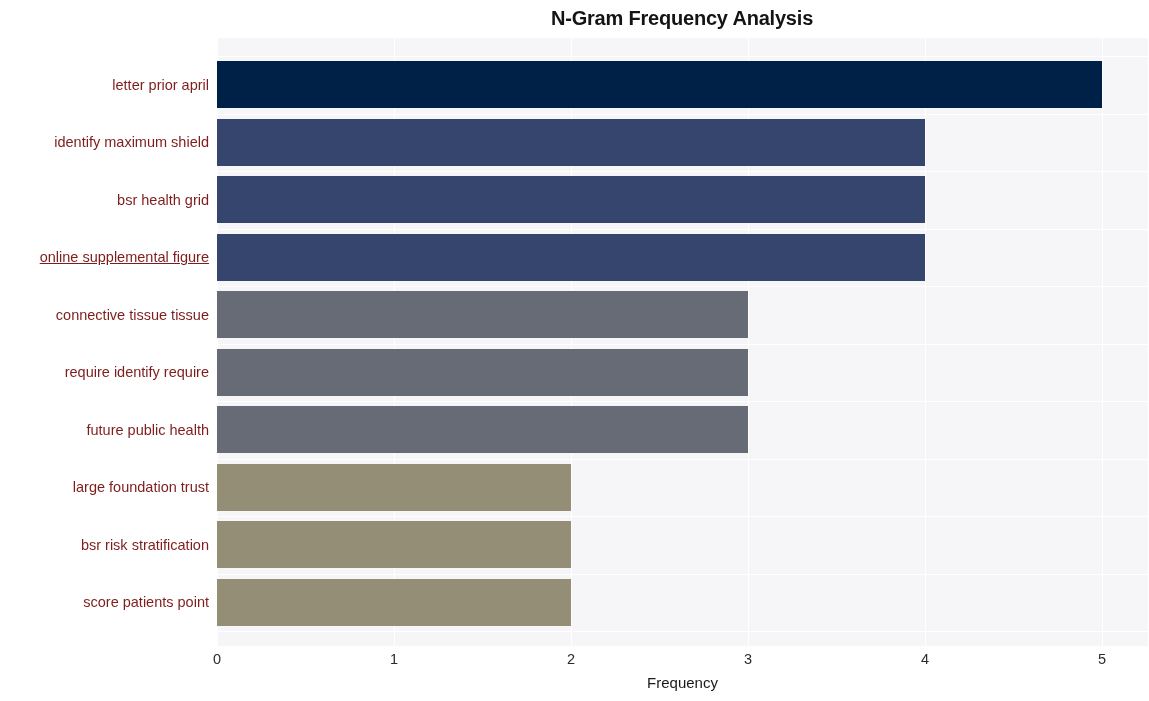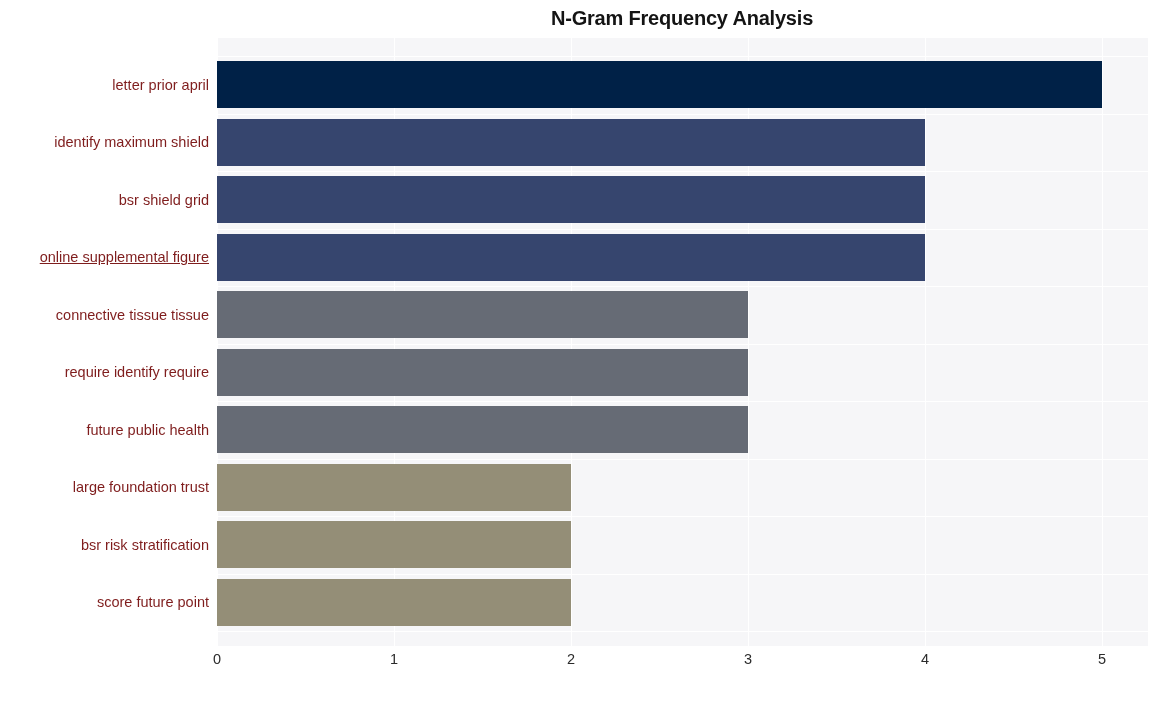--- a/index.html
+++ b/index.html
@@ -158,32 +158,33 @@
         <div class="bar" title="future public health: 3" style="top: 368px; width: 531px; background: rgb(102, 107, 117);"></div>
         <div class="bar" title="large foundation trust: 2" style="top: 426px; width: 354px; background: rgb(148, 142, 119);"></div>
         <div class="bar" title="bsr risk stratification: 2" style="top: 483px; width: 354px; background: rgb(148, 142, 119);"></div>
         <div class="bar" title="score maximum point: 2" style="top: 541px; width: 354px; background: rgb(148, 142, 119);"></div>
       </div>
   </div>
 
   <div id="y-tick-labels">
       <div class="ytick" style="top: 77px;">letter prior april</div>
       <div class="ytick" style="top: 134px;">identify maximum shield</div>
-      <div class="ytick" style="top: 192px;">bsr shield grid</div>
+      <div class="ytick" style="top: 192px;">bsr health grid</div>
       <div class="ytick" style="top: 249px; text-decoration: underline;">online supplemental figure</div>
       <div class="ytick" style="top: 307px;">connective tissue tissue</div>
       <div class="ytick" style="top: 364px;">require identify require</div>
       <div class="ytick" style="top: 422px;">future public health</div>
       <div class="ytick" style="top: 479px;">large foundation trust</div>
       <div class="ytick" style="top: 537px;">bsr risk stratification</div>
-      <div class="ytick" style="top: 594px;">score future point</div>
+      <div class="ytick" style="top: 594px;">score patients point</div>
     </div>
   <div id="x-tick-labels">
       <div class="xtick" style="left: 209px;">0</div>
       <div class="xtick" style="left: 386px;">1</div>
       <div class="xtick" style="left: 563px;">2</div>
       <div class="xtick" style="left: 740px;">3</div>
       <div class="xtick" style="left: 917px;">4</div>
       <div class="xtick" style="left: 1094px;">5</div>
     </div>
 
+  <div id="x-axis-label">Frequency</div>
 
 </div>
 
 </body></html>

